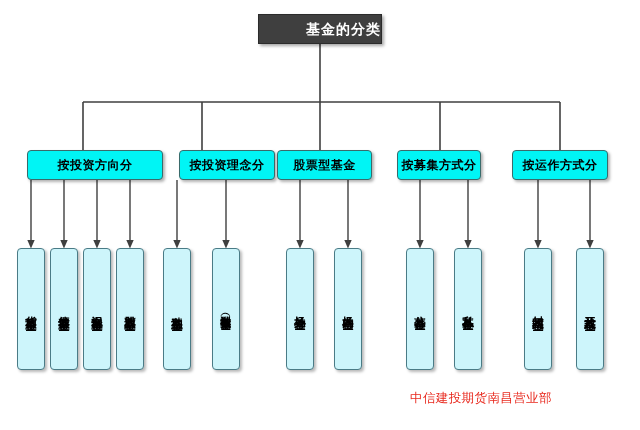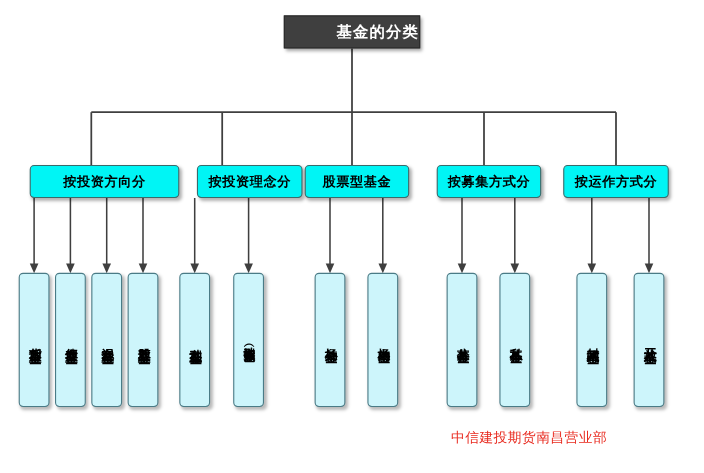--- a/index.html
+++ b/index.html
@@ -159,21 +159,21 @@
 
   <div class="cat-box" style="left:27px;width:136px;">
     <span>按投资方向分</span>
   </div>
   <div class="cat-box" style="left:155px;width:96px;margin-left:24px;">
     <span>按投资理念分</span>
   </div>
   <div class="cat-box" style="left:277px;width:95px;">
     <span>股票型基金</span>
   </div>
-  <div class="cat-box" style="left:397px;width:95px;">
+  <div class="cat-box" style="left:397px;width:84px;">
     <span>按募集方式分</span>
   </div>
   <div class="cat-box" style="left:512px;width:96px;">
     <span>按运作方式分</span>
   </div>
 
   <div class="leaf-box" style="left:17px;">
     <span>货币型基金</span>
   </div>
   <div class="leaf-box" style="left:50px;">

